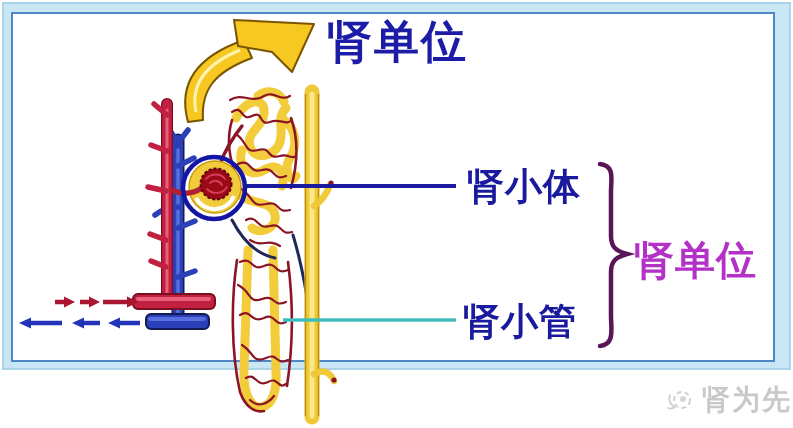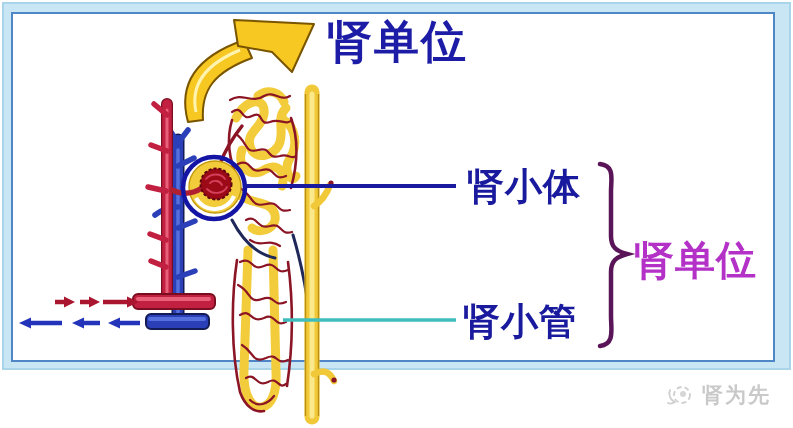--- a/index.html
+++ b/index.html
@@ -28,21 +28,21 @@
     color:var(--label-navy,#1a1a9e);white-space:nowrap;
   }
   .corpuscle-label{left:467px;top:162px;}
   .tubule-label{left:463px;top:297px;}
   .nephron-label{
     left:634px;top:233px;font-size:40px;font-weight:bold;letter-spacing:1px;
     color:var(--nephron-magenta,#b431c8);white-space:nowrap;
   }
   .watermark{
     left:666px;top:381px;display:flex;align-items:center;gap:6px;
-    color:var(--watermark-gray,#c9c9c9);font-size:21px;font-weight:bold;letter-spacing:2px;
+    color:var(--watermark-gray,#c9c9c9);font-size:28px;font-weight:bold;letter-spacing:2px;
   }
 </style>
 </head>
 <body>
 
 <div class="stage">
   <div class="content"></div>
 
   <svg id="diagram-svg" viewBox="0 0 793 428" xmlns="http://www.w3.org/2000/svg">
 

